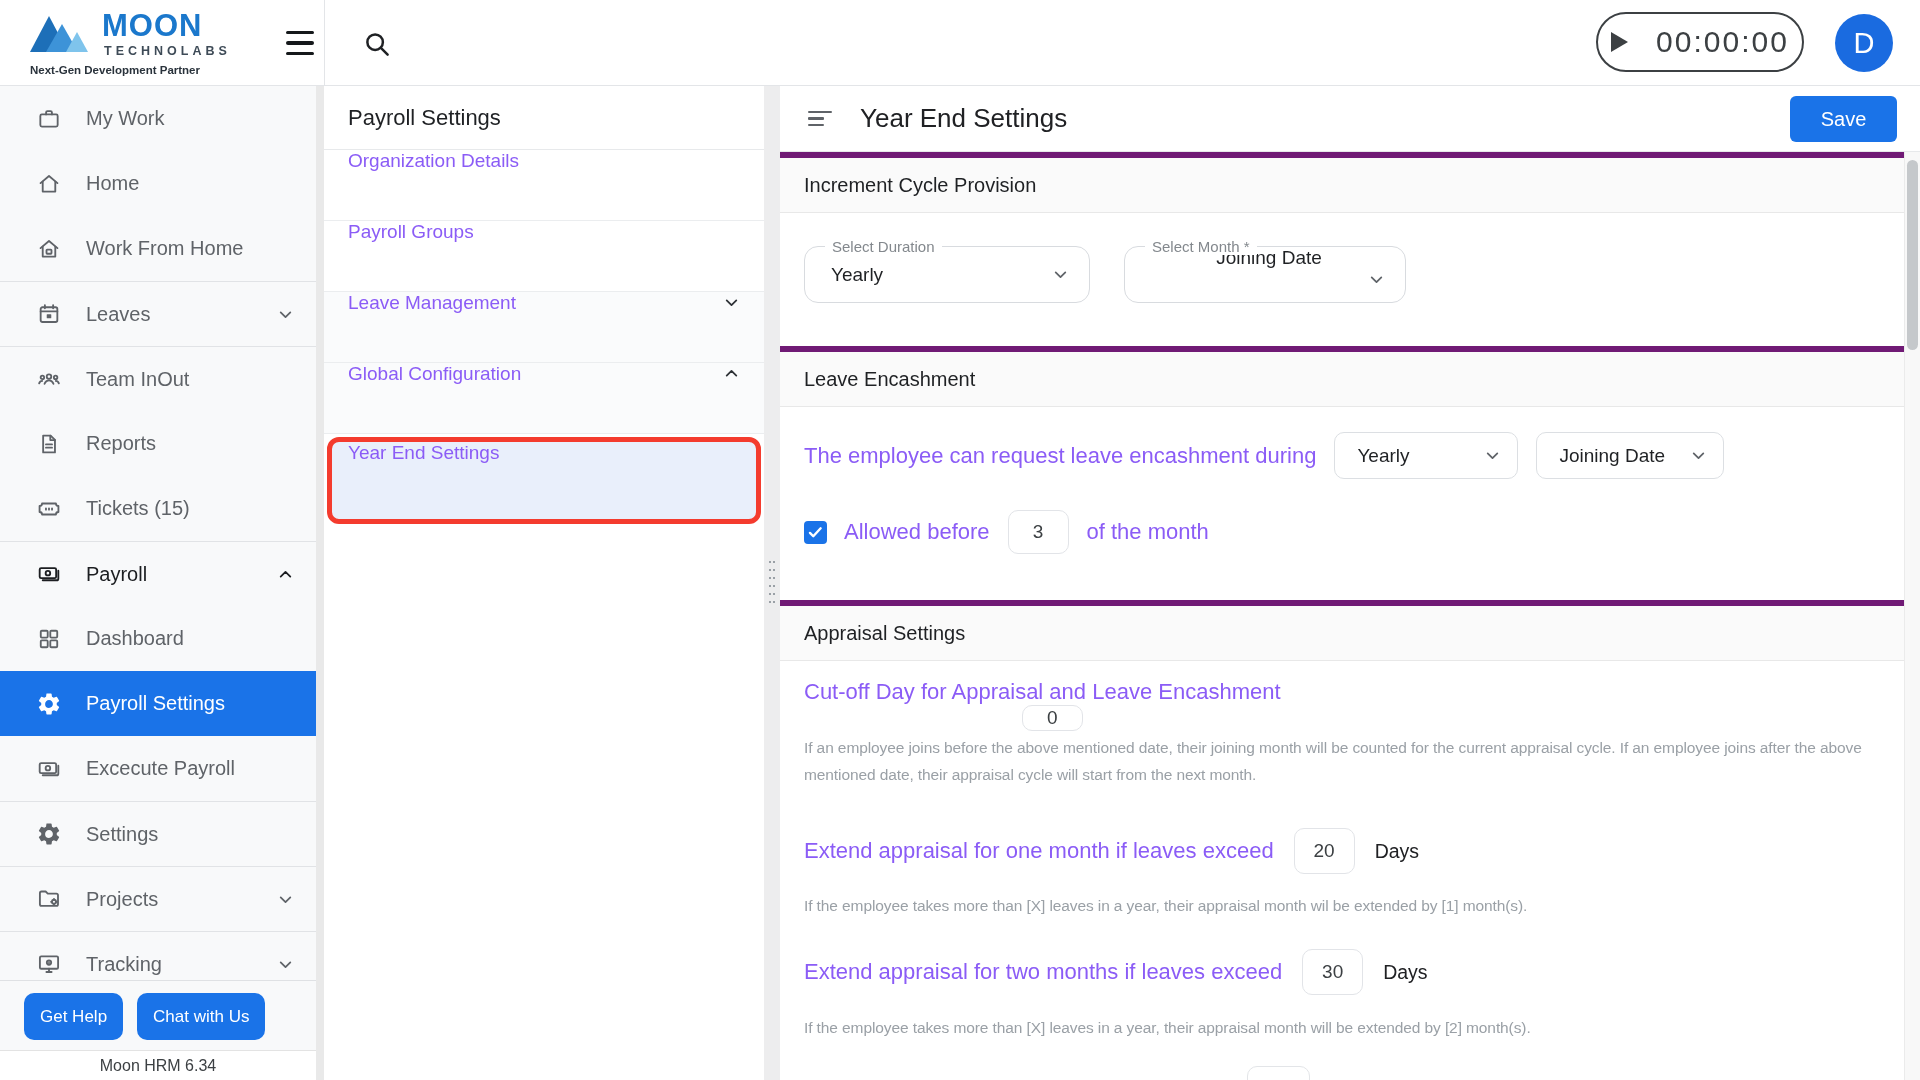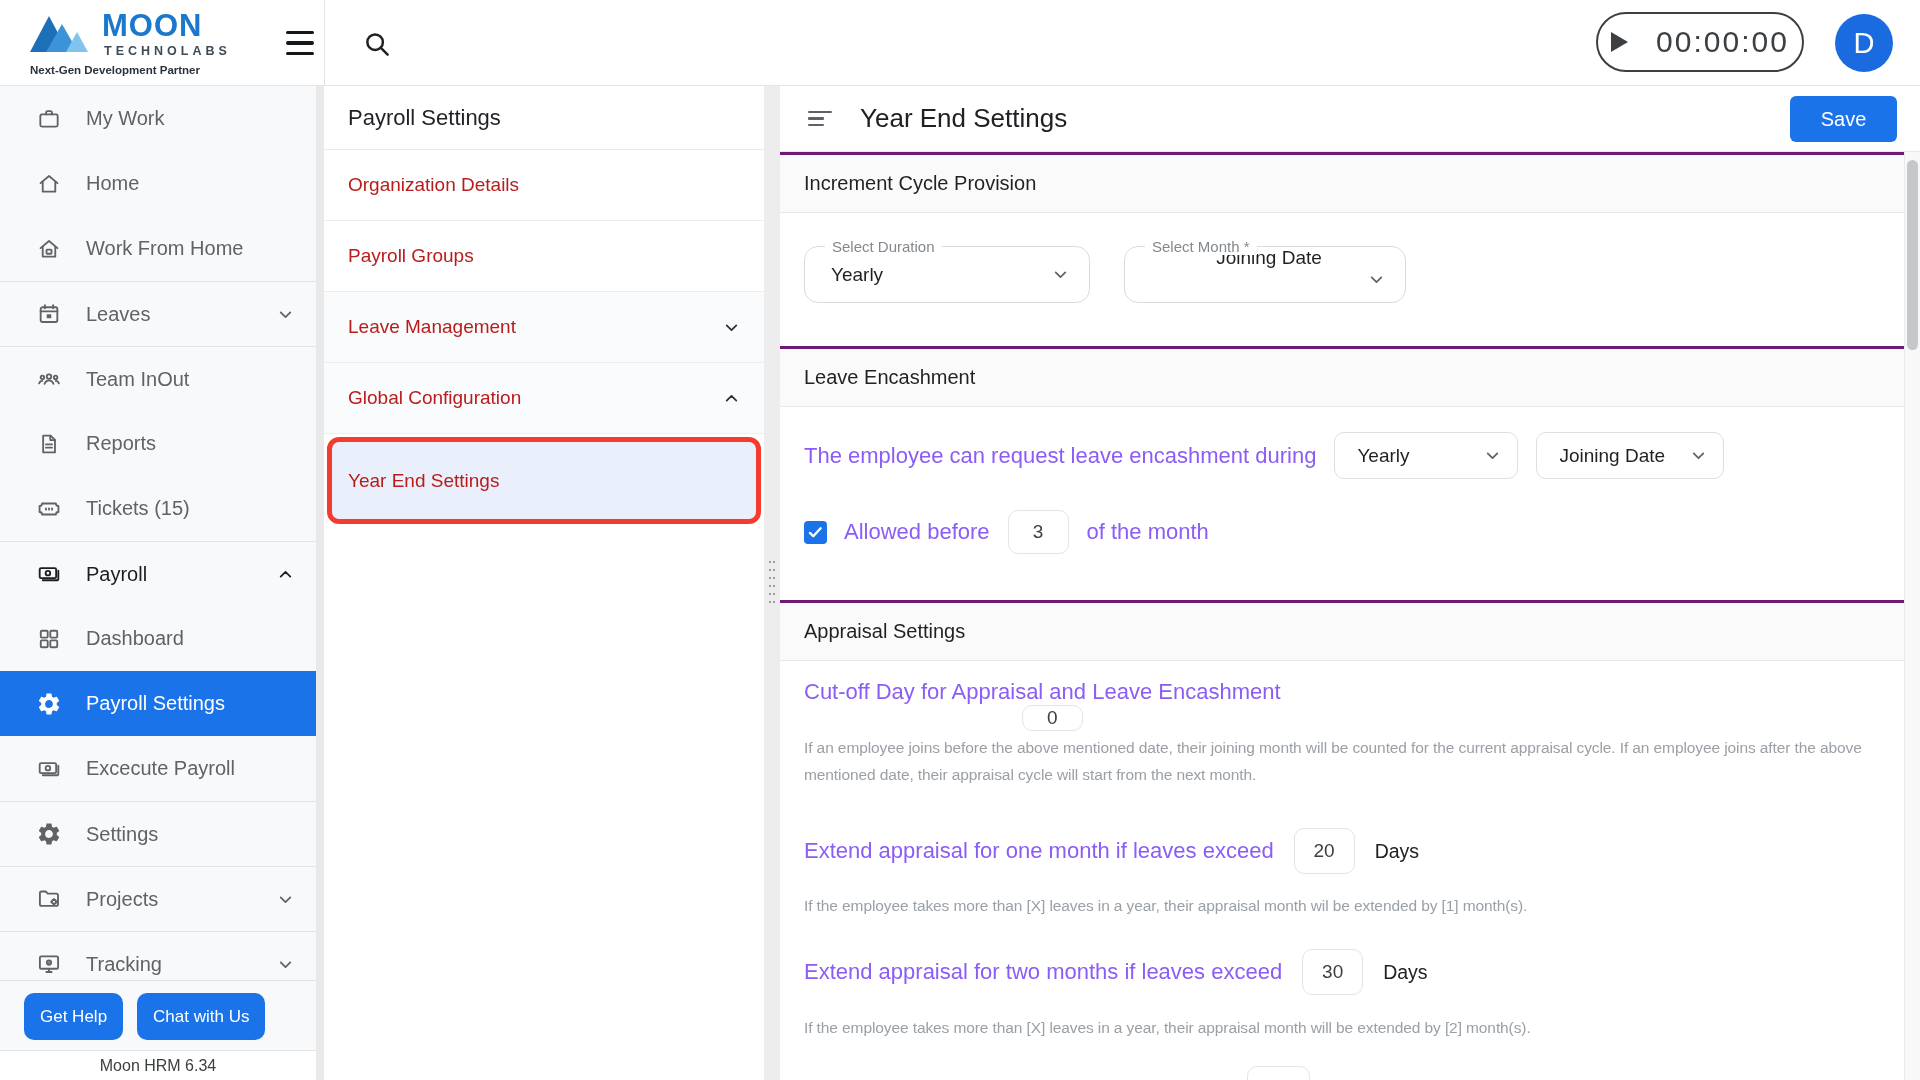--- a/index.html
+++ b/index.html
@@ -40,42 +40,42 @@
   .side-buttons{position:absolute;top:12px;left:24px;right:16px;display:flex;gap:14px;}
   .side-btn{height:47px;border:none;border-radius:10px;background:#1a73e8;color:#fff;font-size:17px;font-weight:500;
             font-family:inherit;padding:0 16px;cursor:pointer;}
   .side-footer{position:absolute;left:0;right:0;bottom:0;height:30px;background:#fff;border-top:1px solid #e3e3e3;
                text-align:center;font-size:16px;color:#3c4043;line-height:29px;}
 
   
   .midpanel{position:absolute;top:86px;left:324px;width:440px;bottom:0;background:#fff;}
   .mid-head{height:64px;display:flex;align-items:center;padding-left:24px;font-size:22px;font-weight:500;color:#1f2124;
             border-bottom:1px solid #e7e9eb;}
-  .nav-item{height:71px;display:flex;align-items:center;padding:0 22px 0 24px;font-size:19px;color:#b91c1c;
+  .nav-item{height:71px;display:flex;padding:0 22px 0 24px;font-size:19px;color:#8b5cf6;
             border-bottom:1px solid #ebedef;background:#fff;cursor:pointer;}
   .nav-item.group{background:#fafbfc;}
   .nav-item .chev{margin-left:auto;color:#2d3136;}
   .nav-item.selected{margin:3px;border:5px solid #f43b2e;border-radius:12px;background:#e9effb;height:87px;padding-left:16px;}
   .mid-divider{position:absolute;top:86px;left:764px;width:16px;bottom:0;background:#ededee;}
   .drag-dots{position:absolute;top:472px;left:4px;width:8px;height:48px;
              background-image:radial-gradient(circle,#9aa0a6 1.1px,transparent 1.4px);background-size:4px 8px;}
 
   
   .mainpanel{position:absolute;top:86px;left:780px;right:0;bottom:0;background:#fff;overflow:hidden;}
   .main-head{position:absolute;top:0;left:0;right:0;height:66px;border-bottom:1px solid #e7e9eb;
              display:flex;align-items:center;padding-left:28px;gap:26px;}
   .sort-icon{display:flex;flex-direction:column;gap:4px;width:26px;}
   .sort-icon i{display:block;height:2.6px;background:#5f6368;border-radius:1px;}
   .sort-icon i:nth-child(1){width:24px;}
   .sort-icon i:nth-child(2){width:16px;}
   .sort-icon i:nth-child(3){width:16px;}
   .main-title{font-size:26px;font-weight:500;color:#202124;}
   .save-btn{position:absolute;right:23px;top:10px;width:107px;height:46px;background:#1a73e8;color:#fff;border:none;
             border-radius:6px;font-size:20px;font-weight:500;font-family:inherit;cursor:pointer;}
-  .band{position:absolute;left:0;right:16px;height:61px;background:#fafafa;border-top:3px solid #701a75;
+  .band{position:absolute;left:0;right:16px;height:61px;background:#fafafa;border-top:6px solid #701a75;
         border-bottom:1px solid #e8e8e8;display:flex;align-items:center;padding-left:24px;
         font-size:20px;font-weight:500;color:#1f2124;}
   .band-increment{top:66px;}
   .band-enc{top:260px;}
   .band-app{top:514px;}
 
   .dd-row{position:absolute;top:160px;left:0;right:0;height:57px;}
   .md-select{position:absolute;height:57px;border:1px solid #d8dbdf;border-radius:14px;background:#fff;
              display:flex;align-items:center;padding:0 18px 0 26px;cursor:pointer;}
   .md-select .md-label{position:absolute;top:-9px;left:20px;background:#fff;padding:0 7px;font-size:15px;color:#83888d;}

